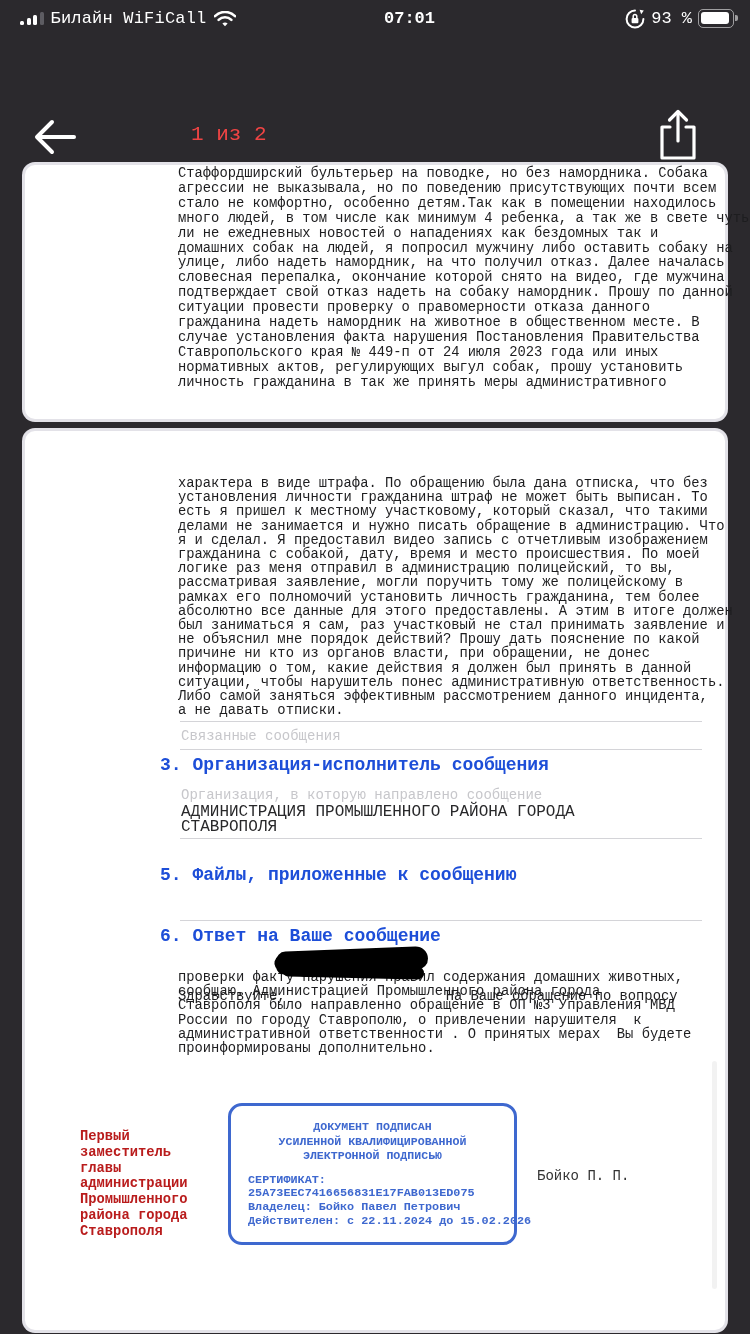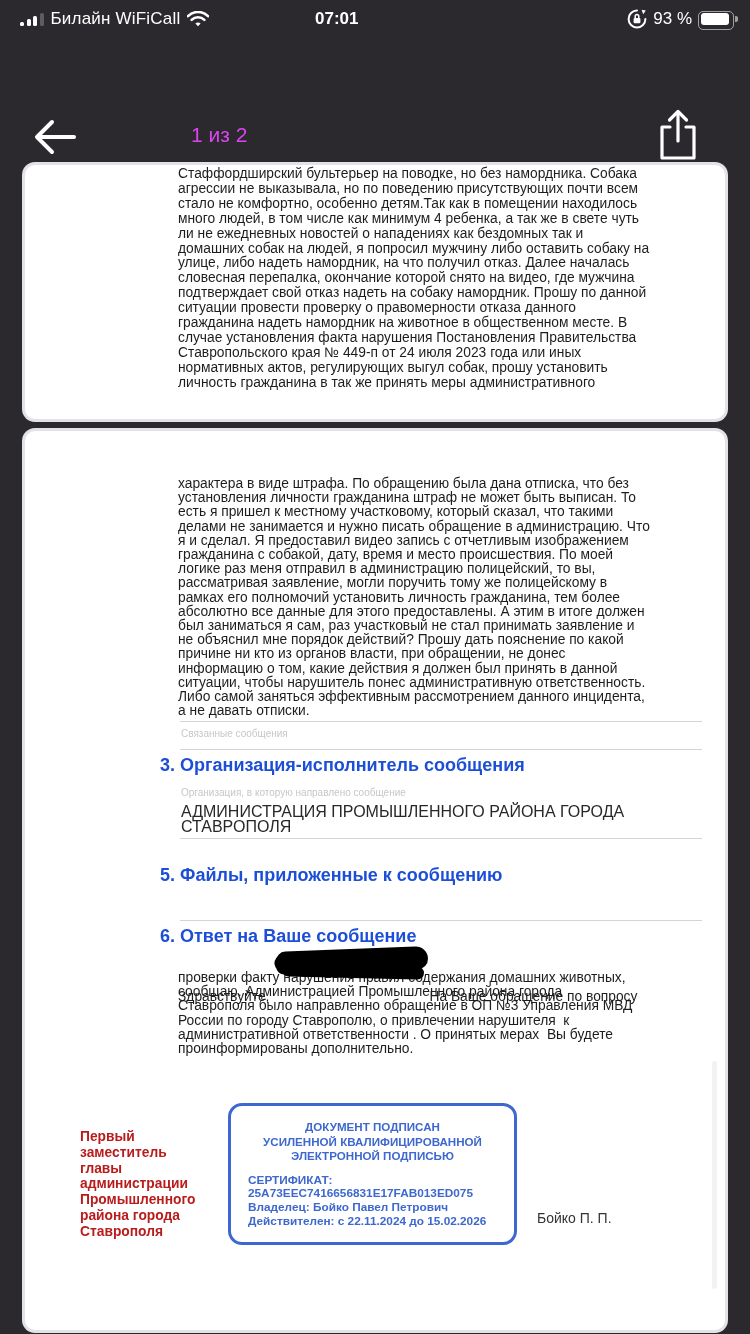--- a/index.html
+++ b/index.html
@@ -1,64 +1,64 @@
 <!DOCTYPE html>
 <html><head>
 <meta charset="utf-8">
 <style>
   html,body{margin:0;padding:0;background:#000;}
   .screen{
     position:relative;width:750px;height:1334px;overflow:hidden;
     background:#2b292d;
-    font-family:Liberation Sans, sans-serif;
+    font-family:Liberation Mono, monospace;
     -webkit-font-smoothing:antialiased;
   }
   
   .statusbar{position:absolute;top:0;left:0;width:750px;height:44px;color:#fff;}
   .sb-left{position:absolute;left:20px;top:9px;display:flex;align-items:center;gap:7px;}
   .sb-carrier{font-size:17px;letter-spacing:.2px;}
   .signal{display:flex;align-items:flex-end;gap:2.5px;height:13px;}
   .signal i{display:block;width:4px;border-radius:1.5px;background:#fff;}
   .signal i.dim{background:#5d5c62;}
-  .sb-time{position:absolute;left:315px;top:9px;width:120px;text-align:left;font-size:17px;font-weight:700;}
-  .sb-right{position:absolute;right:12px;top:9px;display:flex;align-items:center;gap:6px;}
+  .sb-time{position:absolute;left:315px;top:9px;width:120px;text-align:right;font-size:17px;font-weight:700;}
+  .sb-right{position:absolute;right:12px;top:9px;display:flex;gap:6px;}
   .sb-batt-pct{font-size:17px;}
   .battery{position:relative;width:40px;height:17px;}
   .battery .shell{position:absolute;left:0;top:0;width:34px;height:17px;border:1.5px solid rgba(255,255,255,.55);border-radius:5px;}
   .battery .fill{position:absolute;left:2.5px;top:2.5px;width:28px;height:12px;border-radius:3px;background:#fff;}
   .battery .nub{position:absolute;left:37px;top:5.5px;width:2.5px;height:6px;background:rgba(255,255,255,.55);border-radius:0 2px 2px 0;}
   
   .navbar{position:absolute;top:44px;left:0;width:750px;height:96px;color:#fff;}
   .back-btn{position:absolute;left:33px;top:74px;width:44px;height:38px;cursor:pointer;}
-  .nav-title{position:absolute;left:191px;top:79px;font-size:21px;color:#d946ef;}
+  .nav-title{position:absolute;left:191px;top:79px;font-size:21px;color:#ef4444;}
   .share-btn{position:absolute;left:655px;top:64px;width:46px;height:54px;cursor:pointer;}
   
   .viewer{position:absolute;top:140px;left:0;width:667px;height:1194px;}
   .page{position:absolute;left:25px;width:700px;background:#fff;border-radius:10px;box-shadow:0 0 0 3px #e3e2e8;}
   .page1{top:25px;height:254px;}   
   .page2{top:291px;height:899px;}  
   .body-text{position:absolute;white-space:pre;font-size:13.8px;color:#1d1d1f;}
   .p1{left:153px;top:2px;line-height:14.9px;}
   .p2{left:153px;top:46px;line-height:14.2px;}
   .rule{position:absolute;left:155px;width:522px;height:1px;background:#d4d4d8;}
-  .ghost{position:absolute;left:156px;font-size:10px;color:#c7c7cb;white-space:pre;}
+  .ghost{position:absolute;left:156px;font-size:14px;color:#c7c7cb;white-space:pre;}
   .sec-h{position:absolute;left:135px;font-size:18px;font-weight:700;color:#1d4ed8;white-space:pre;}
   .sec-v{position:absolute;left:156px;font-size:16px;color:#28282a;white-space:pre;line-height:14.8px;}
   .resp-line1{position:absolute;left:153px;top:526px;font-size:13.8px;color:#1d1d1f;white-space:pre;margin-top:32px;}
   .resp-rest{position:absolute;left:153px;top:540px;font-size:13.8px;line-height:14.2px;color:#1d1d1f;white-space:pre;}
   .redact{position:absolute;background:#000;}
   .redact.r1{left:251px;top:518px;width:152px;height:23px;border-radius:11px 14px 12px 9px;transform:rotate(-2.2deg);}
   .redact.r2{left:257px;top:534px;width:142px;height:13px;border-radius:7px;transform:rotate(1.4deg);}
   .redact.r3{left:249px;top:527px;width:40px;height:16px;border-radius:8px;transform:rotate(14deg);}
   
   .sig-pos{position:absolute;left:55px;top:698px;font-size:13.8px;font-weight:700;line-height:15.8px;color:#b91c1c;white-space:pre;}
   .stamp{position:absolute;left:203px;top:672px;width:283px;height:136px;border:3px solid #3e68cf;border-radius:14px;color:#3e68cf;}
   .stamp-h{margin-top:14px;text-align:center;font-size:11.6px;font-weight:700;line-height:14.5px;white-space:pre;}
   .stamp-d{margin:10px 0 0 17px;font-size:11.8px;font-weight:700;line-height:13.8px;white-space:pre;}
-  .signer{position:absolute;left:512px;top:737px;font-size:14px;color:#333;margin-top:42px;}
+  .signer{position:absolute;left:512px;top:737px;font-size:14px;color:#333;}
   .scroll-hint{position:absolute;left:687px;top:630px;width:5px;height:228px;border-radius:3px;background:rgba(0,0,0,.05);}
   svg{display:block;}
 </style>
 </head>
 <body>
 
 <div class="screen">
 
   <div class="statusbar">
     <div class="sb-left">

